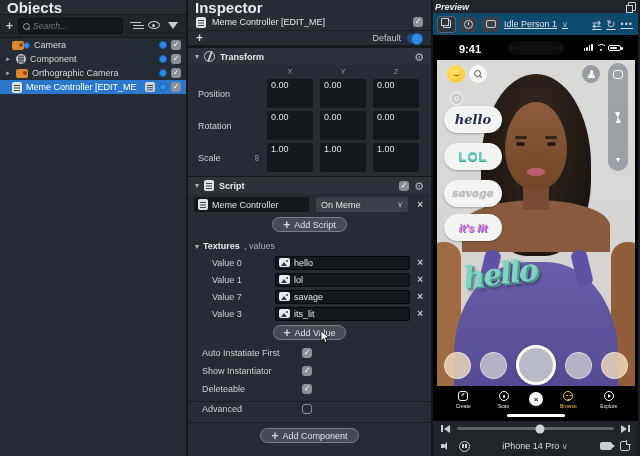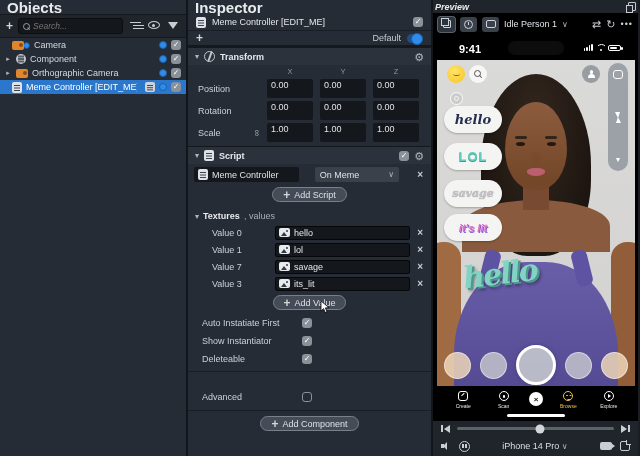--- a/index.html
+++ b/index.html
@@ -55,51 +55,51 @@
   .plus-row { height:16px; display:flex; align-items:center; gap:6px; padding:0 8px; border-bottom:2px solid #15181d; }
   .plus-row .def { color:#c7ccd2; }
   .toggle { width:16px; height:9px; background:#1e4f85; border-radius:5px; position:relative; }
   .toggle::after { content:""; position:absolute; right:0px; top:-0.5px; width:10px; height:10px; border-radius:50%; background:#2f8ceb; border:1px solid #1c5fa6; }
   .sec-head { height:18px; display:flex; align-items:center; gap:5px; padding:0 7px; background:#2b323c; border-top:1px solid #15181d; }
   .sec-head .t { font-weight:bold; color:#e6e9ed; flex:none; }
   .xform-ic { width:11px; height:11px; border:1.2px solid #c2c7cd; border-radius:50%; position:relative; flex:none; }
   .xform-ic::before { content:""; position:absolute; left:3.5px; top:-1px; width:2px; height:11px; border-radius:2px; background:#c2c7cd; transform:rotate(20deg); }
   .grid { display:grid; grid-template-columns:62px 1fr 1fr 1fr; column-gap:7px; padding:2px 12px 4px 10px; row-gap:3px; align-items:center; }
   .axis { text-align:center; color:#8f969e; font-size:7.5px; }
-  .fld { height:19px; background:#14171c; border-radius:2px; line-height:13px; padding:0 4px; color:#e2e5e9; }
+  .fld { height:29px; background:#14171c; border-radius:2px; line-height:13px; padding:0 4px; color:#e2e5e9; }
   .row-lbl { color:#ccd1d7; display:flex; align-items:center; gap:4px; }
   .link-ic { margin-left:auto; color:#aeb4bb; font-size:9px; transform:rotate(90deg); }
-  .script-row { display:flex; align-items:center; gap:16px; padding:3px 6px 2px 6px; }
+  .script-row { display:flex; align-items:center; gap:7px; padding:3px 6px 2px 6px; }
   .script-field { flex:1.3; height:15px; background:#14171c; border-radius:2px; display:flex; align-items:center; gap:4px; padding:0 4px; color:#dfe3e7; }
   .dropdown { flex:1; height:15px; background:#3a414b; border-radius:2px; display:flex; align-items:center; padding:0 5px; color:#dde1e5; }
   .dropdown .chev { margin-left:auto; }
   .btn-row { display:flex; justify-content:center; padding:3px 0 4px; position:relative; }
   .btn { height:15px; border:1px solid #79808a; background:#454c57; border-radius:8px; color:#dde0e4; display:inline-flex; align-items:center; gap:4px; padding:0 10px; font-size:9px; }
   .tex-head { display:flex; align-items:center; gap:4px; padding:5px 7px 3px; }
   .tex-head b { color:#e6e9ed; }
   .tex-head .suf { color:#a8aeb6; }
   .value-row { display:flex; align-items:center; gap:5px; padding:1.5px 6px 1.5px 24px; }
   .value-row .vl { width:58px; color:#ccd1d7; flex:none; }
   .tex-field { flex:1; height:14px; background:#14171c; border:1px solid #060709; border-radius:2px; display:flex; align-items:center; gap:4px; padding:0 3px; color:#e2e5e9; }
   .img-ic { width:11px; height:9px; background:#e8ebee; border-radius:2px; position:relative; flex:none; }
   .img-ic::before { content:""; position:absolute; left:1.5px; bottom:1.5px; width:0; height:0; border-left:3px solid transparent; border-right:3px solid transparent; border-bottom:4px solid #343b44; }
   .img-ic::after { content:""; position:absolute; right:2px; top:1.5px; width:2.5px; height:2.5px; border-radius:50%; background:#343b44; }
   .check-row { display:flex; align-items:center; padding:4px 8px 4px 14px; }
   .check-row .cl { width:100px; color:#ccd1d7; }
-  .adv-sep { border-top:1px solid #1a1e24; margin-top:3px; padding-top:20px; }
+  .adv-sep { border-top:1px solid #1a1e24; margin-top:3px; padding-top:2px; }
   .footer-area { border-top:1px solid #1a1e24; margin-top:4px; padding:5px 0; display:flex; justify-content:center; }
   .cursor { position:absolute; left:132px; top:8px; width:10px; height:14px; z-index:5; }
 
   
   .preview { width:205px; background:#20252c; display:flex; flex-direction:column; }
   .prev-head { height:13px; display:flex; align-items:center; padding:0 2px;font-style:italic; }
   .prev-head .t { font-weight:bold; color:#e8ebee; flex:1; }
   .popout { width:8px; height:9px; border:1.2px solid #c7ccd2; border-radius:1px; position:relative; }
   .popout::before { content:""; position:absolute; left:-3px; top:2px; width:5px; height:6px; background:#20252c; border:1.2px solid #c7ccd2; }
-  .prev-toolbar { height:22px; display:flex; align-items:center; gap:5px; padding:0 5px; background:#000000; }
+  .prev-toolbar { height:22px; display:flex; align-items:center; gap:5px; padding:0 5px; background:#0c4a6e;text-decoration:underline; }
   .pv-btn { width:17px; height:15px; border-radius:3px; background:#3a414b; display:grid; place-items:center; color:#ced3d8; font-size:8px; }
   .pv-btn.active { background:#2d343d; box-shadow:0 0 0 1px #5b626b; }
   .dup-ic { width:8px; height:8px; border:1.2px solid #ced3d8; border-radius:1px; position:relative; }
   .dup-ic::before { content:""; position:absolute; left:-3px; top:-3px; width:6px; height:6px; border:1.2px solid #ced3d8; background:#2d343d; }
   .clock-ic { width:9px; height:9px; border:1.2px solid #ced3d8; border-radius:50%; position:relative; }
   .clock-ic::before { content:""; position:absolute; left:3px; top:1.5px; width:1.2px; height:3px; background:#ced3d8; }
   .flipcam-ic { width:10px; height:8px; border:1.2px solid #ced3d8; border-radius:2px; position:relative; }
   .persona { color:#e0e4e8; white-space:nowrap; }
   .tb-glyph { color:#c9ced4; font-size:11px; }
   .ellipsis { color:#c9ced4; font-size:9px; letter-spacing:1px; }

